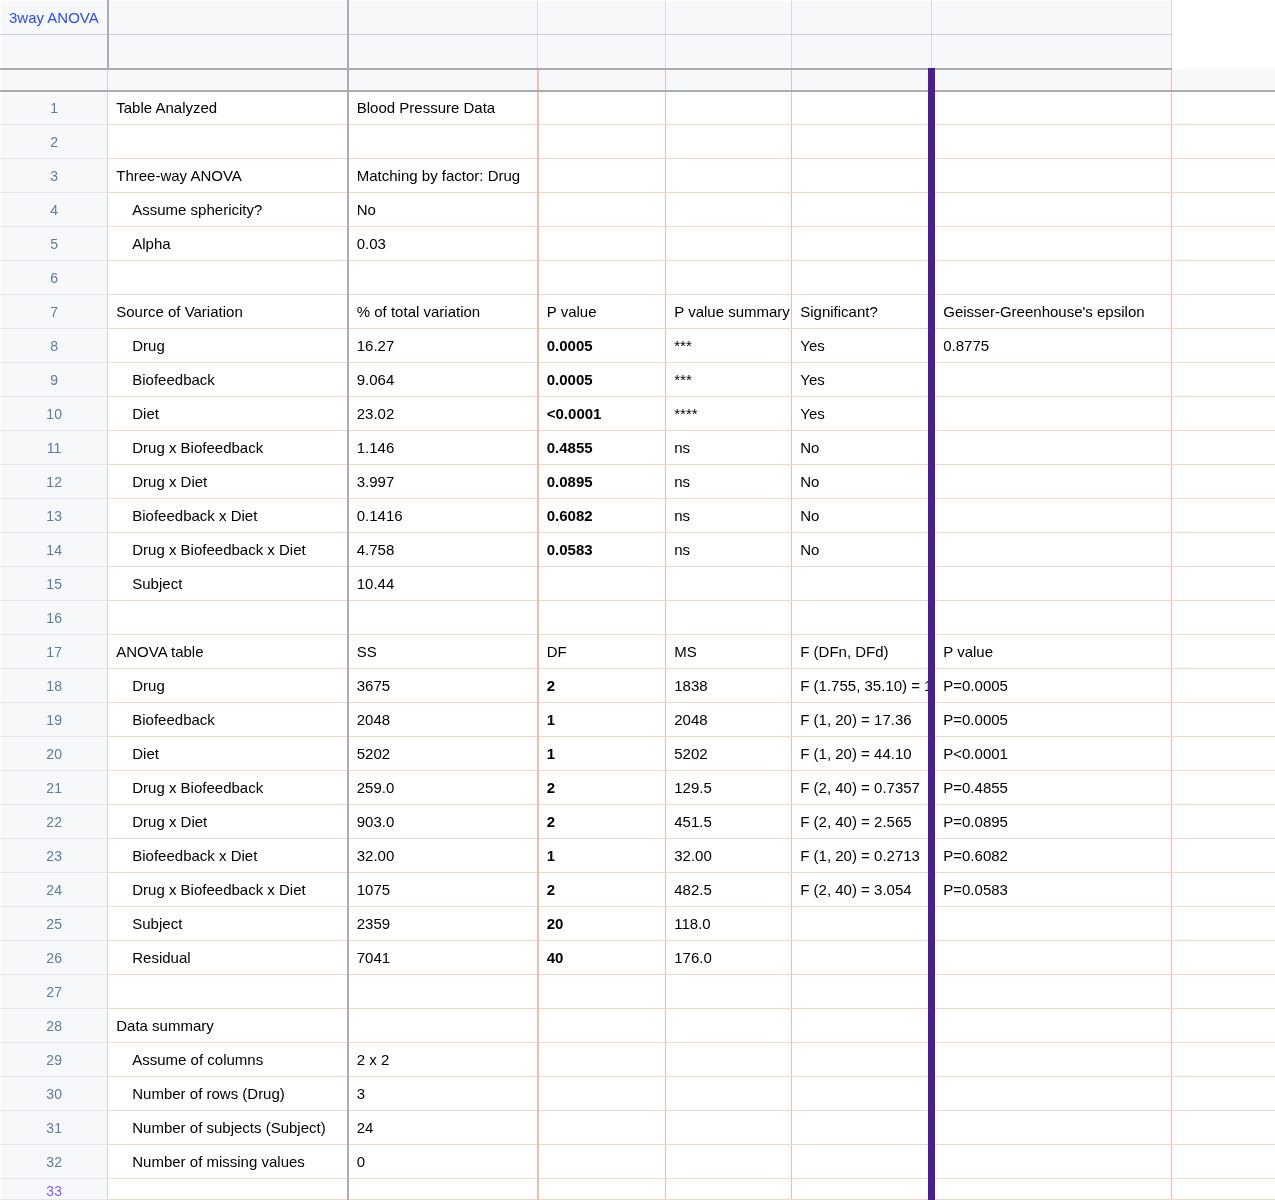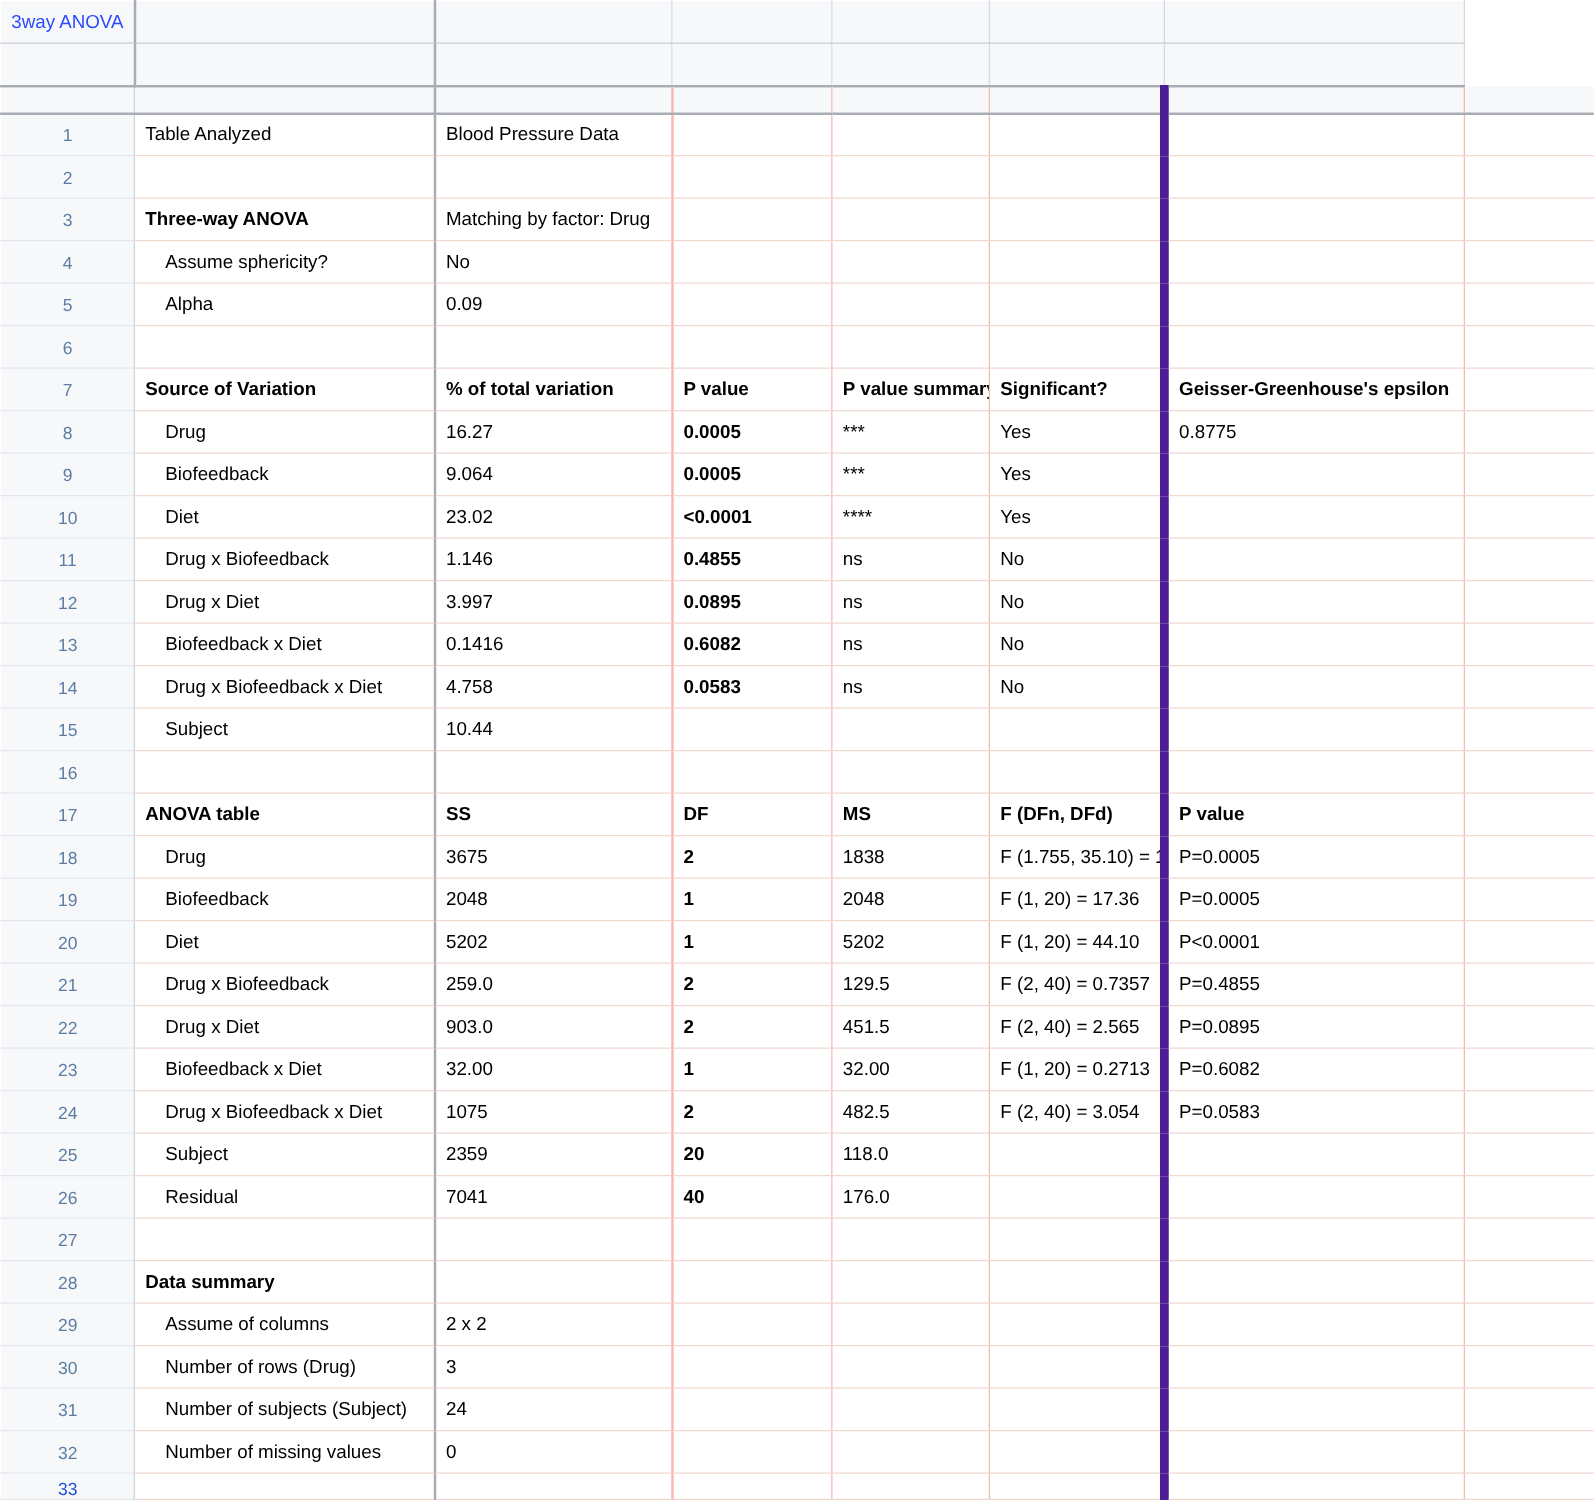--- a/index.html
+++ b/index.html
@@ -67,21 +67,21 @@
   .c5 { width: 140px; min-width:140px; max-width:140px; border-right: 7px solid #4c1d95; }
   .c6 { width: 240px; min-width:240px; max-width:240px; border-right: 1px solid #f7b9b0; }
   .c7 { width: 160px; min-width:160px; max-width:160px; }
   
   .data .cell {
     border-bottom: 1px solid #f0d8cf;
   }
   .data .rownum {
     border-bottom: 1px solid #e4e6ea;
   }
-  .bold { font-weight: bold; }
+  .bold { font-weight: normal; }
   .indent { padding-left: 24px; }
   
   .banner-left {
     width: 288px;
     border-right: 2px solid #a9adb3;
   }
   .banner-cell {
     background:#f7f8fa;
     border-right:1px solid #d6d9dd;
     border-bottom:1px solid #d6d9dd;
@@ -159,21 +159,21 @@
       <div class="cell c2">No</div>
       <div class="cell c3"></div>
       <div class="cell c4"></div>
       <div class="cell c5"></div>
       <div class="cell c6"></div>
       <div class="cell c7"></div>
     </div>
     <div class="row data">
       <div class="cell rownum">5</div>
       <div class="cell c1 indent">Alpha</div>
-      <div class="cell c2">0.09</div>
+      <div class="cell c2">0.03</div>
       <div class="cell c3"></div>
       <div class="cell c4"></div>
       <div class="cell c5"></div>
       <div class="cell c6"></div>
       <div class="cell c7"></div>
     </div>
     <div class="row data">
       <div class="cell rownum">6</div>
       <div class="cell c1"></div>
       <div class="cell c2"></div>
@@ -437,21 +437,21 @@
       <div class="cell rownum">32</div>
       <div class="cell c1 indent">Number of missing values</div>
       <div class="cell c2">0</div>
       <div class="cell c3"></div>
       <div class="cell c4"></div>
       <div class="cell c5"></div>
       <div class="cell c6"></div>
       <div class="cell c7"></div>
     </div>
     <div class="row data" style="height: 18px; overflow: hidden;">
-      <div class="cell rownum" style="height: 18px; padding-top: 4px; padding-bottom: 0px; color: #1d4ed8;">33</div>
+      <div class="cell rownum" style="height: 18px; padding-top: 4px; padding-bottom: 0px; color: #8b5cf6;">33</div>
       <div class="cell c1" style="height: 18px; padding-top: 4px; padding-bottom: 0px;"></div>
       <div class="cell c2" style="height: 18px; padding-top: 4px; padding-bottom: 0px;"></div>
       <div class="cell c3" style="height: 18px; padding-top: 4px; padding-bottom: 0px;"></div>
       <div class="cell c4" style="height: 18px; padding-top: 4px; padding-bottom: 0px;"></div>
       <div class="cell c5" style="height: 18px; padding-top: 4px; padding-bottom: 0px;"></div>
       <div class="cell c6" style="height: 18px; padding-top: 4px; padding-bottom: 0px;"></div>
       <div class="cell c7" style="height: 18px; padding-top: 4px; padding-bottom: 0px;"></div>
     </div>
   </div>
 

